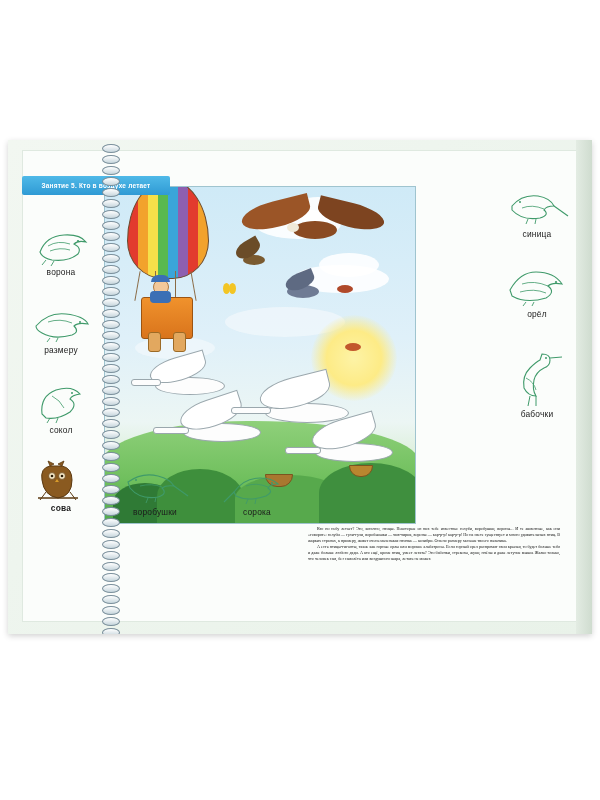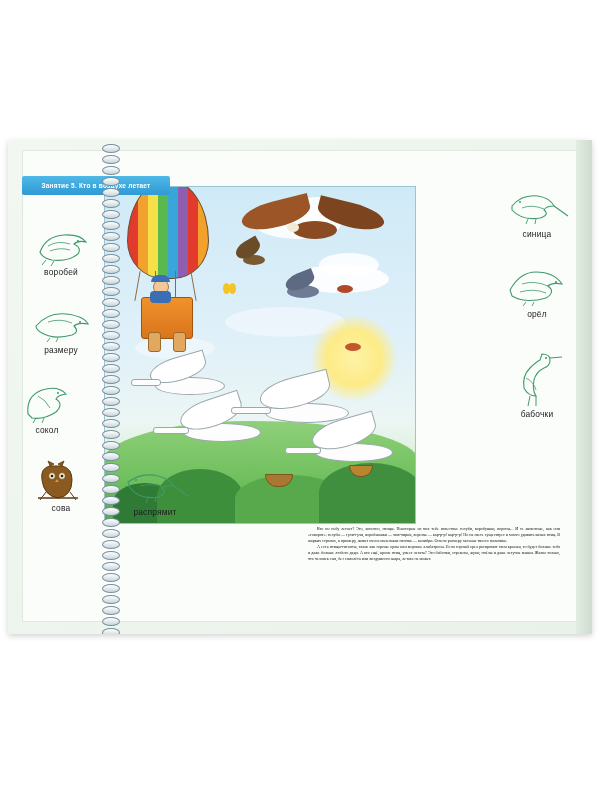--- a/index.html
+++ b/index.html
@@ -349,48 +349,48 @@
     <div class="bird-card" style="left:14px;top:82px;">
       <div class="sketch">
         <svg viewBox="0 0 70 44" width="70" height="44">
           <path d="M14 30 Q20 14 38 13 Q54 12 60 20 Q52 18 48 22 Q56 26 52 32 Q42 40 26 38 Q16 36 14 30 Z" fill="none" stroke="#3f9a6a" stroke-width="1.1"></path>
           <path d="M22 24 Q32 18 44 22" fill="none" stroke="#3f9a6a" stroke-width=".8"></path>
           <path d="M24 29 Q34 25 44 28" fill="none" stroke="#3f9a6a" stroke-width=".8"></path>
           <circle cx="52" cy="19" r="1.1" fill="#3f9a6a"></circle>
           <path d="M20 38 l-4 5 M28 39 l-3 5" stroke="#3f9a6a" stroke-width=".9" fill="none"></path>
         </svg>
       </div>
-      <div class="label">воробей</div>
+      <div class="label">ворона</div>
     </div>
 
     <div class="bird-card" style="left:14px;top:160px;">
       <div class="sketch">
         <svg viewBox="0 0 70 44" width="70" height="44">
           <path d="M10 26 Q22 12 40 14 Q58 16 62 24 Q52 22 48 26 Q54 32 46 35 Q28 40 16 33 Q10 30 10 26 Z" fill="none" stroke="#3f9a6a" stroke-width="1.1"></path>
           <path d="M22 22 Q34 18 46 23" fill="none" stroke="#3f9a6a" stroke-width=".8"></path>
           <circle cx="54" cy="22" r="1" fill="#3f9a6a"></circle>
           <path d="M24 38 l-3 4 M32 38 l-2 4" stroke="#3f9a6a" stroke-width=".9" fill="none"></path>
         </svg>
       </div>
       <div class="label">размеру</div>
     </div>
 
-    <div class="bird-card" style="left:0;top:240px;">
+    <div class="bird-card" style="left:14px;top:240px;">
       <div class="sketch">
         <svg viewBox="0 0 70 44" width="70" height="44">
           <path d="M16 34 Q14 16 30 10 Q46 5 54 14 Q46 15 44 19 Q52 24 44 32 Q32 40 20 38 Z" fill="none" stroke="#3f9a6a" stroke-width="1.1"></path>
           <path d="M26 16 Q34 20 38 28" fill="none" stroke="#3f9a6a" stroke-width=".8"></path>
           <circle cx="46" cy="13" r="1" fill="#3f9a6a"></circle>
           <path d="M24 38 l-3 5 M32 38 l-2 5" stroke="#3f9a6a" stroke-width=".9" fill="none"></path>
         </svg>
       </div>
       <div class="label">сокол</div>
     </div>
 
-    <div class="bird-card" style="left:14px;top:318px;">
+    <div class="bird-card" style="left:14px;top:318px;font-weight:bold;">
       <div class="sketch">
         <svg viewBox="0 0 70 44" width="70" height="44">
           <path d="M24 8 Q14 10 16 22 Q18 38 32 40 Q46 38 46 22 Q46 10 36 8 Z" fill="#8a5a20" stroke="#5c3a12" stroke-width="1"></path>
           <path d="M24 8 l-2 -5 l6 3 Z M36 8 l2 -5 l-6 3 Z" fill="#8a5a20" stroke="#5c3a12" stroke-width=".8"></path>
           <circle cx="26" cy="18" r="3.4" fill="#f6e9c8" stroke="#5c3a12" stroke-width=".7"></circle>
           <circle cx="36" cy="18" r="3.4" fill="#f6e9c8" stroke="#5c3a12" stroke-width=".7"></circle>
           <circle cx="26" cy="18" r="1.3" fill="#2a1c08"></circle>
           <circle cx="36" cy="18" r="1.3" fill="#2a1c08"></circle>
           <path d="M31 21 l-2 3 h4 Z" fill="#d89b2a"></path>
           <path d="M12 40 L52 40" stroke="#5c3a12" stroke-width="1.4"></path>
@@ -403,23 +403,35 @@
     <div class="bird-card" style="left:108px;top:322px;">
       <div class="sketch">
         <svg viewBox="0 0 70 44" width="70" height="44">
           <path d="M8 20 Q22 10 38 14 Q50 17 54 24 Q46 23 42 26 Q48 32 38 35 Q20 38 10 26 Z" fill="none" stroke="#3f9a6a" stroke-width="1.1"></path>
           <path d="M54 24 L68 34" stroke="#3f9a6a" stroke-width="1.1" fill="none"></path>
           <path d="M20 24 Q32 21 42 25" fill="none" stroke="#3f9a6a" stroke-width=".8"></path>
           <circle cx="16" cy="18" r="1" fill="#3f9a6a"></circle>
           <path d="M28 36 l-2 5 M36 35 l-1 5" stroke="#3f9a6a" stroke-width=".9" fill="none"></path>
         </svg>
       </div>
-      <div class="label">распрямит</div>
-    </div>
-
+      <div class="label">воробушки</div>
+    </div>
+
+    <div class="bird-card" style="left:210px;top:322px;">
+      <div class="sketch">
+        <svg viewBox="0 0 70 44" width="70" height="44">
+          <path d="M12 30 Q22 16 38 16 Q50 16 56 22 Q48 22 46 26 Q52 30 44 34 Q26 40 14 34 Z" fill="none" stroke="#3f9a6a" stroke-width="1.1"></path>
+          <path d="M12 30 L2 40" stroke="#3f9a6a" stroke-width="1.1" fill="none"></path>
+          <path d="M24 24 Q34 20 46 25" fill="none" stroke="#3f9a6a" stroke-width=".8"></path>
+          <circle cx="50" cy="21" r="1" fill="#3f9a6a"></circle>
+          <path d="M26 37 l-2 5 M34 37 l-1 5" stroke="#3f9a6a" stroke-width=".9" fill="none"></path>
+        </svg>
+      </div>
+      <div class="label">сорока</div>
+    </div>
 
     <div class="bird-card" style="left:490px;top:124px;">
       <div class="sketch">
         <svg viewBox="0 0 70 44" width="70" height="44">
           <path d="M8 26 Q18 8 34 8 Q52 8 60 20 Q50 18 46 22 Q54 28 44 34 Q24 40 10 32 Z" fill="none" stroke="#3f9a6a" stroke-width="1.1"></path>
           <path d="M20 20 Q32 16 46 22" fill="none" stroke="#3f9a6a" stroke-width=".8"></path>
           <path d="M18 28 Q32 24 44 29" fill="none" stroke="#3f9a6a" stroke-width=".8"></path>
           <circle cx="54" cy="18" r="1.1" fill="#3f9a6a"></circle>
           <path d="M24 38 l-3 4 M32 38 l-2 4" stroke="#3f9a6a" stroke-width=".9" fill="none"></path>
         </svg>

